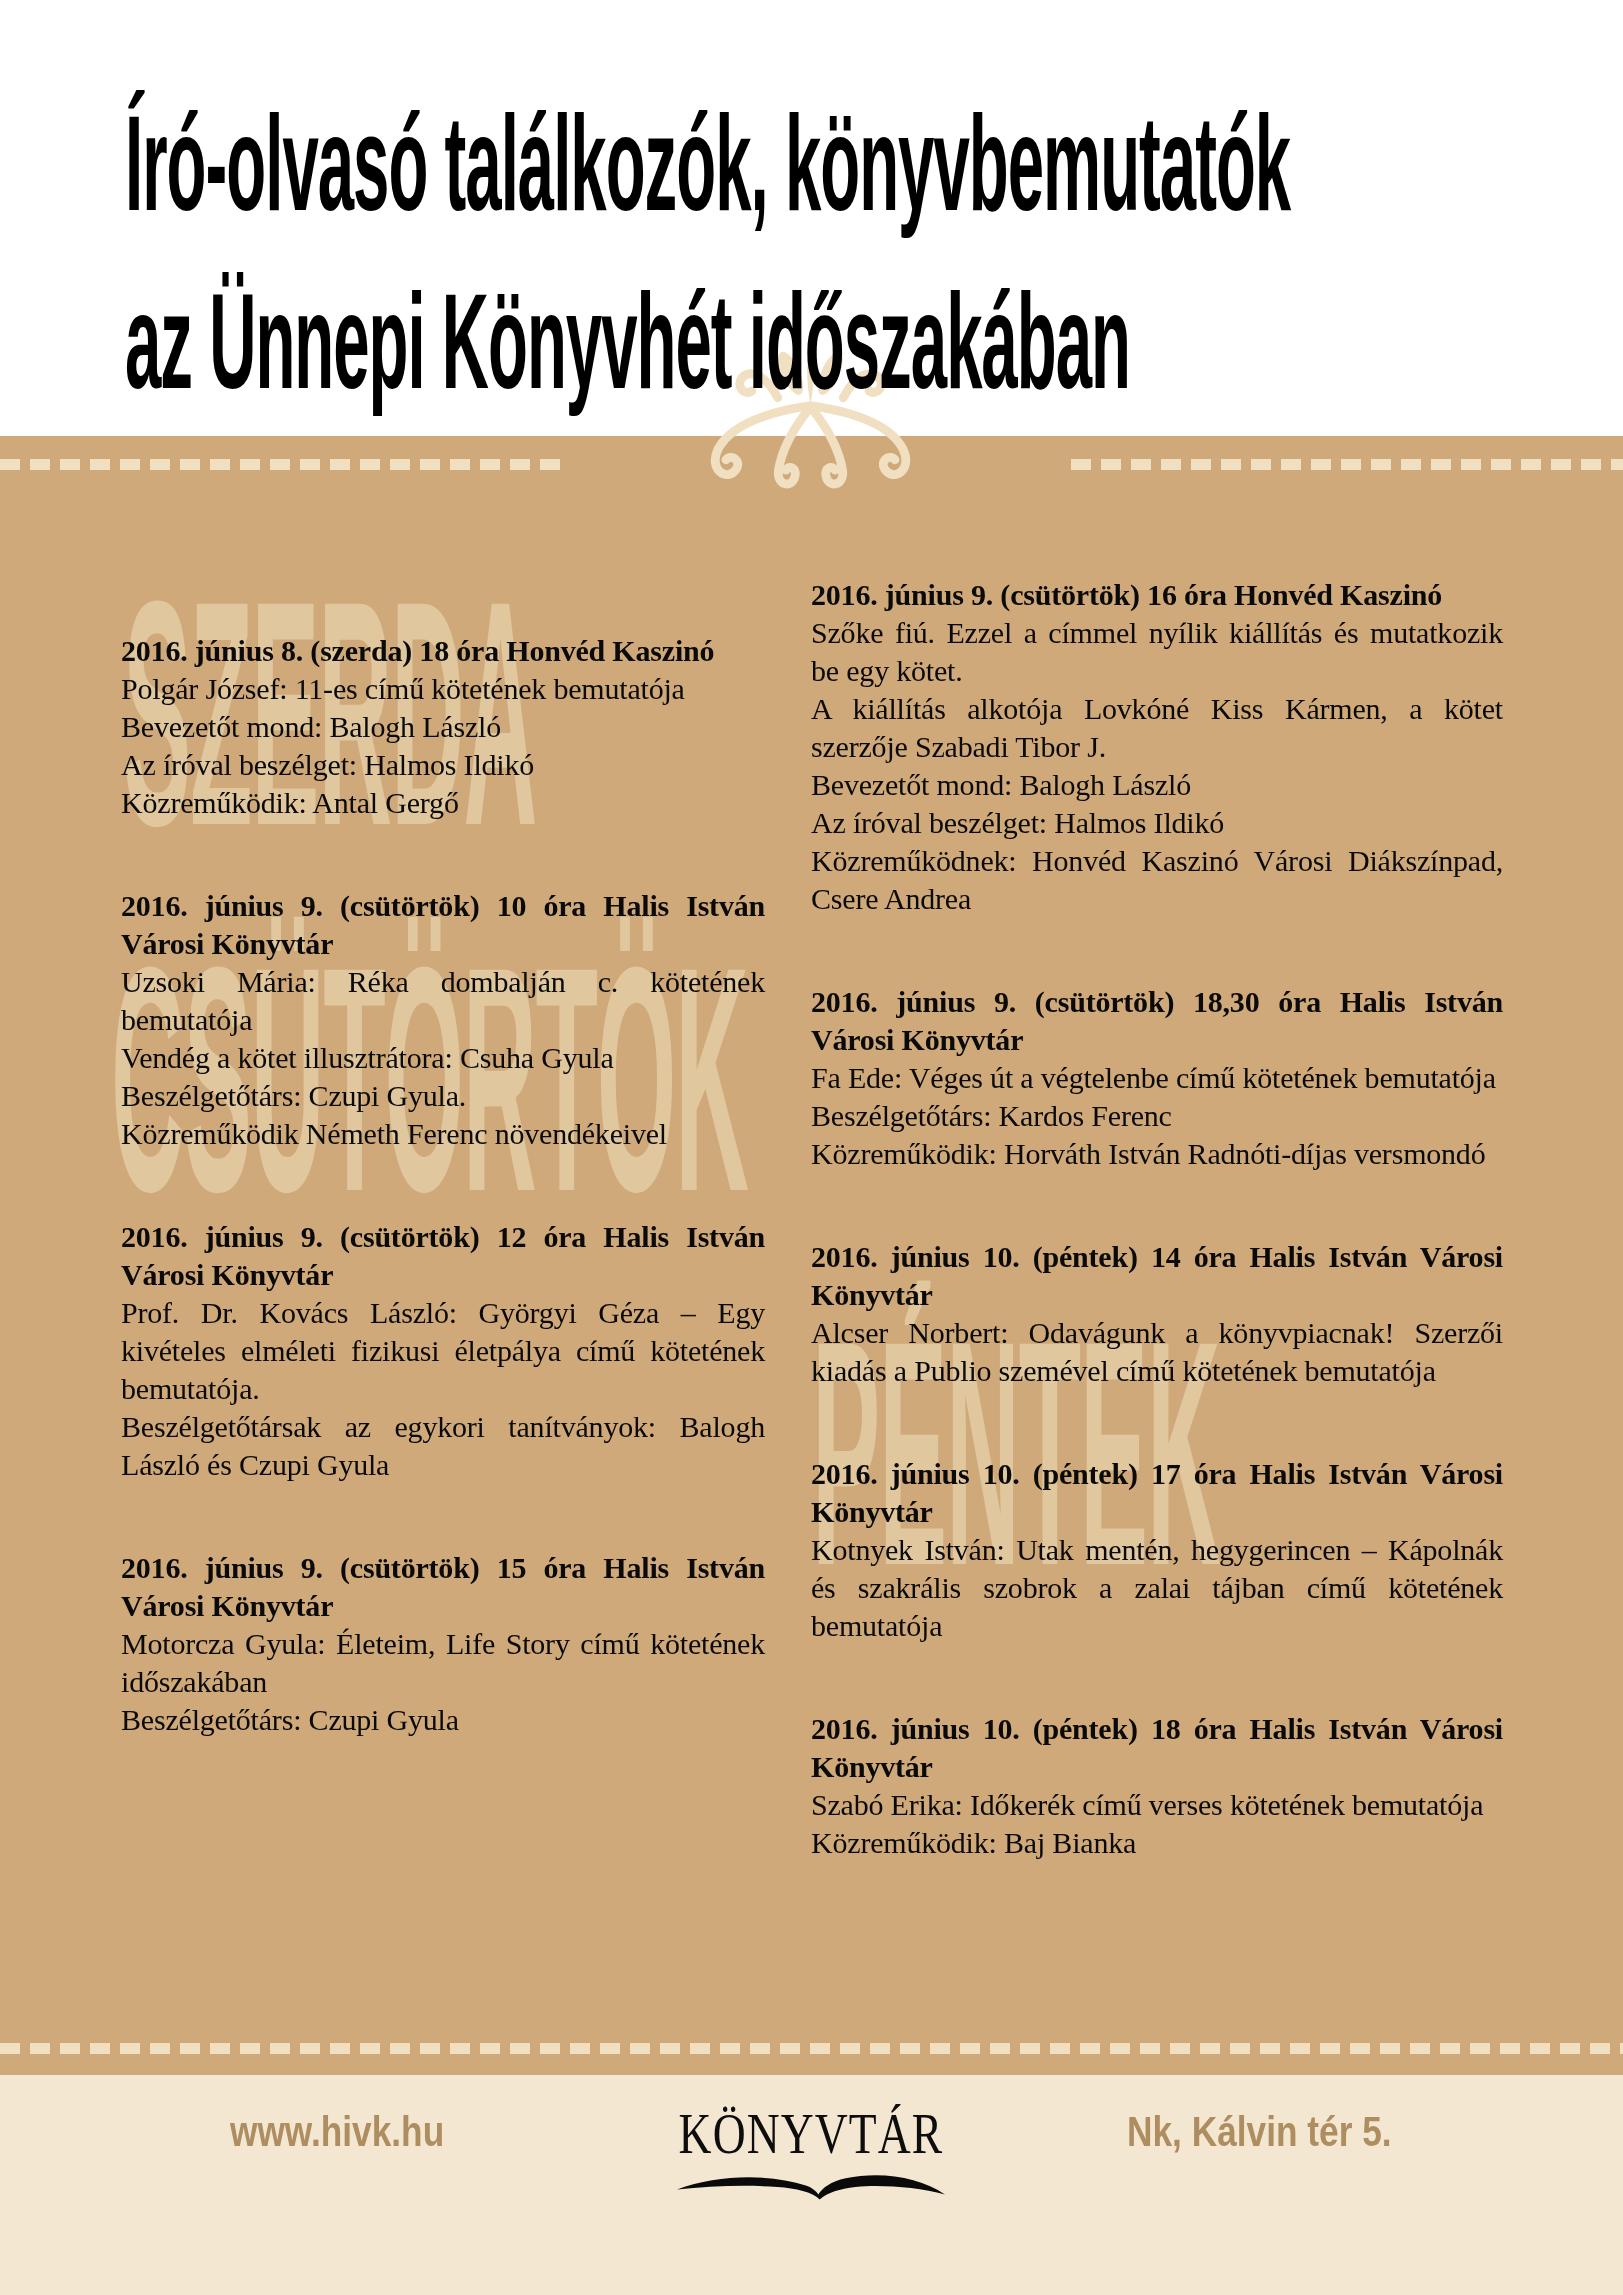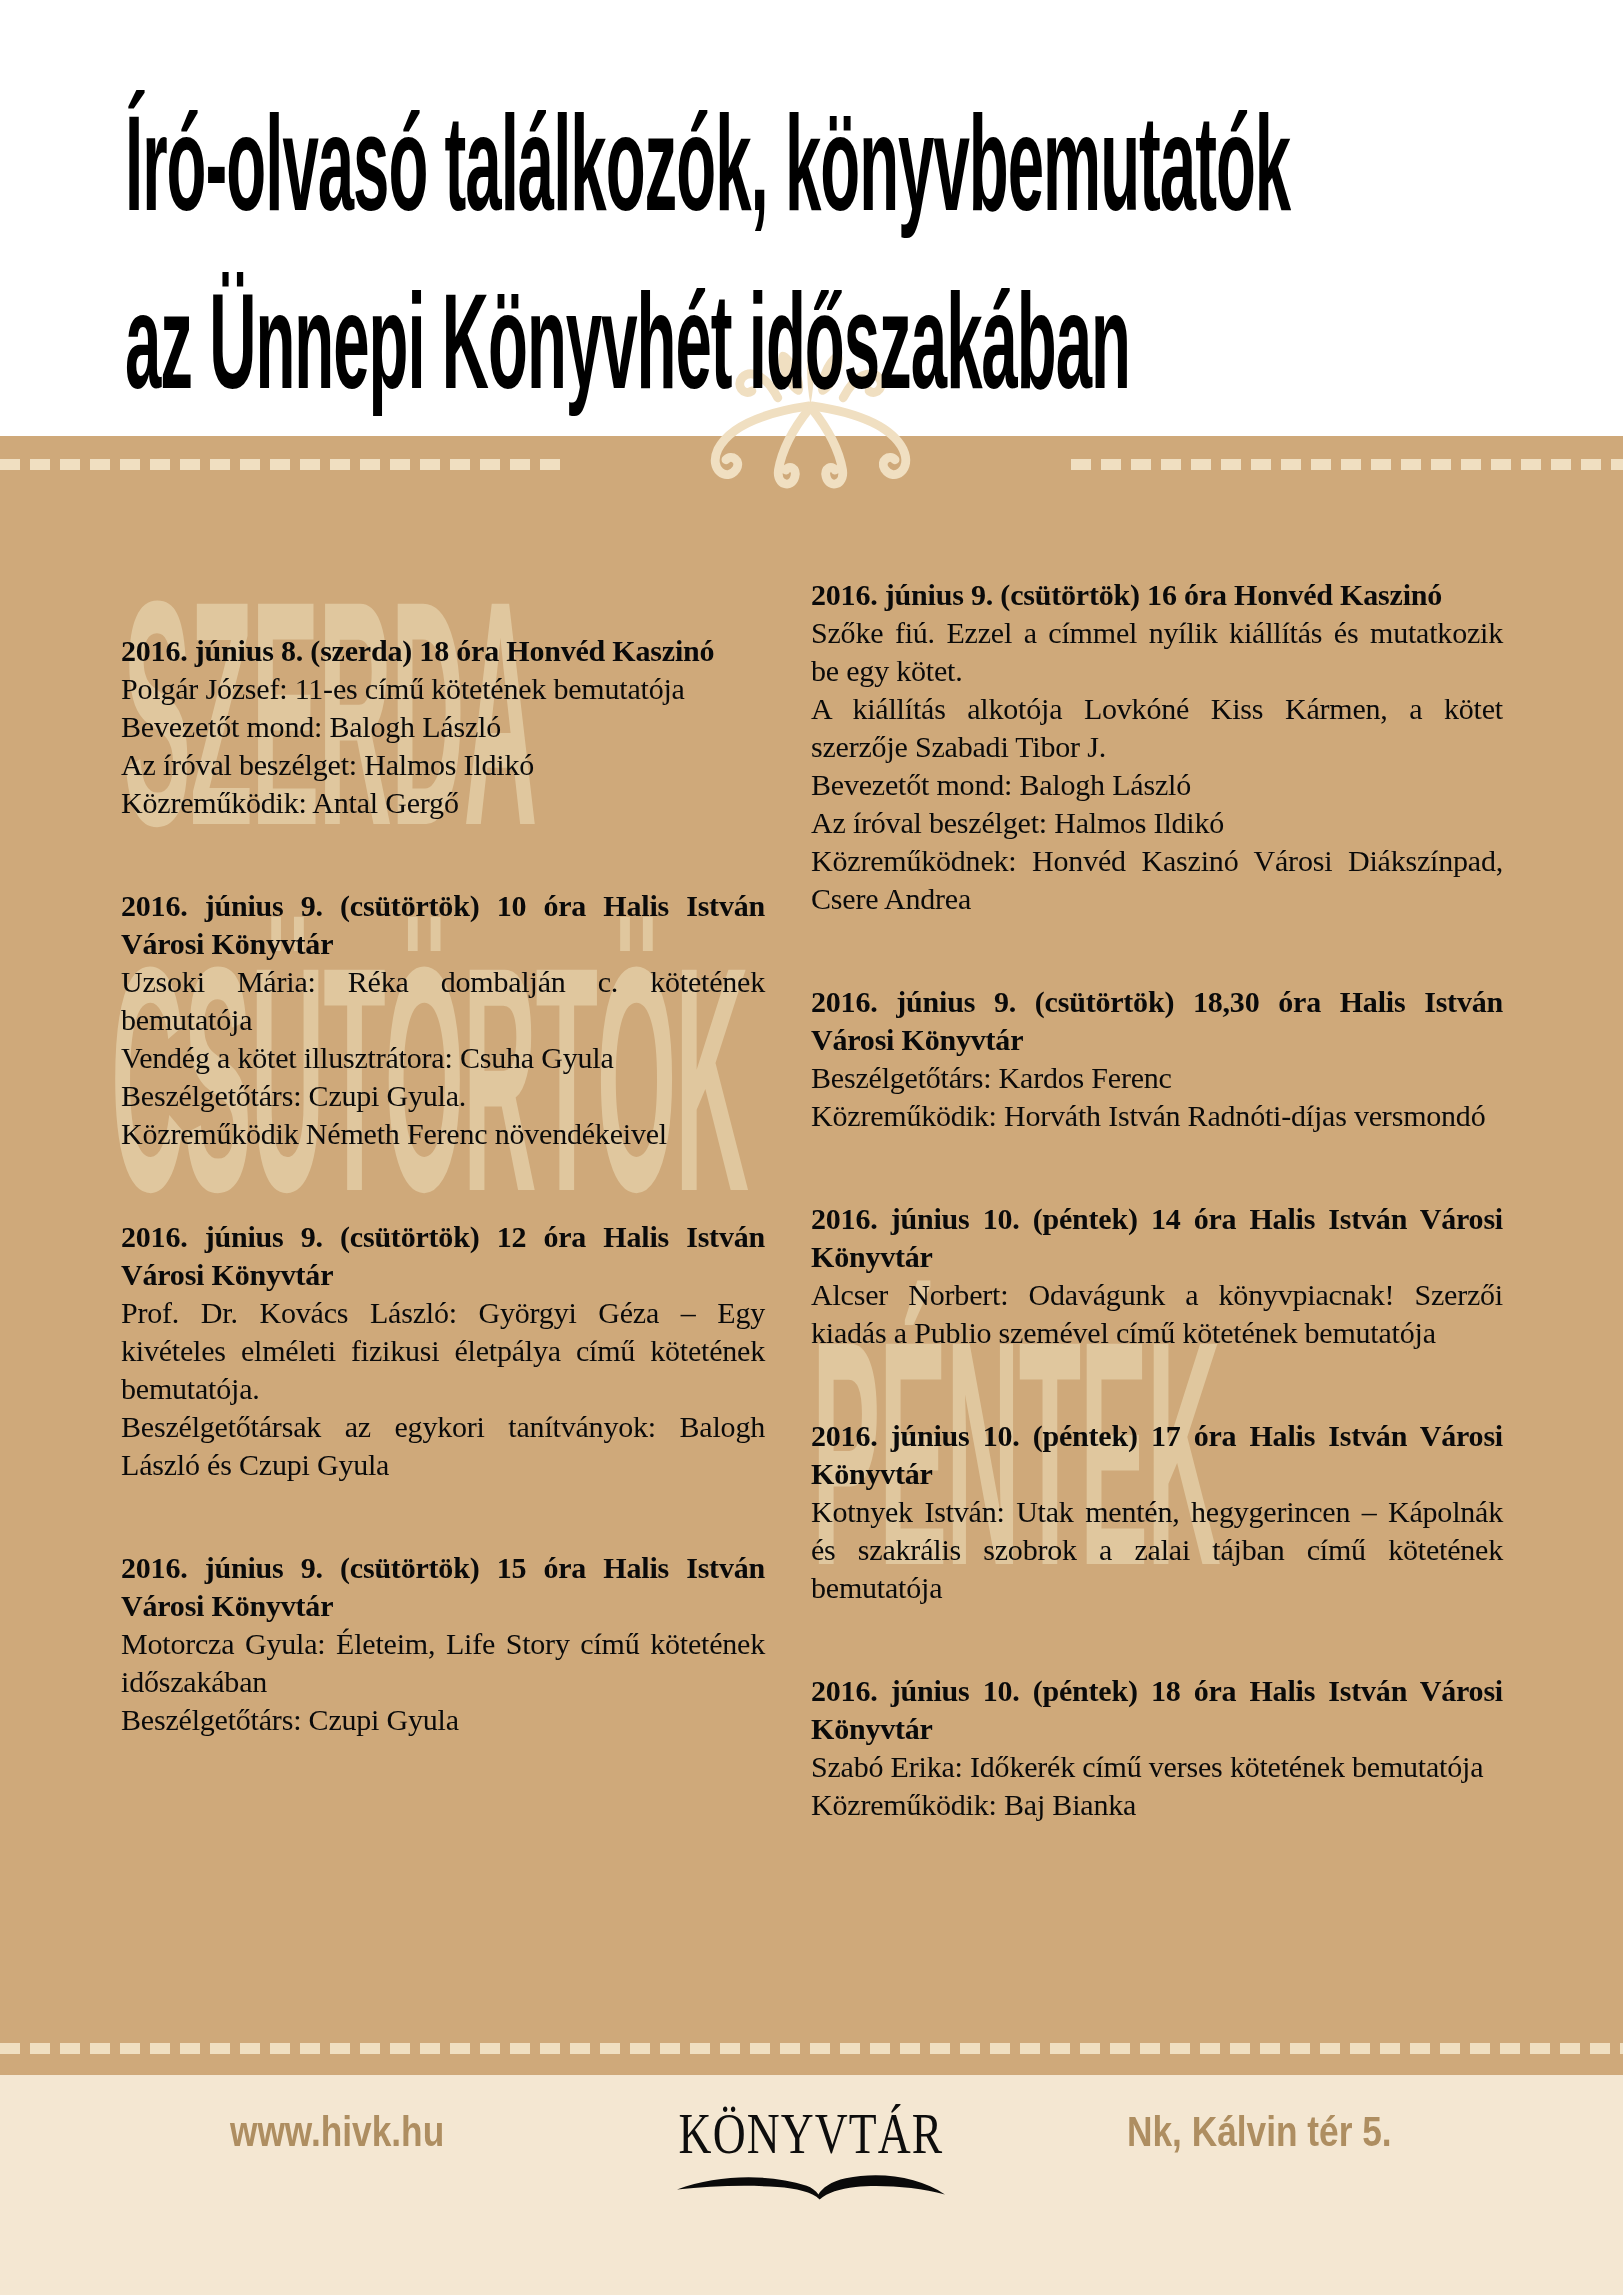--- a/index.html
+++ b/index.html
@@ -156,20 +156,21 @@
         <div class="event">
           <div class="event-head">2016. június 9. (csütörtök) 16 óra Honvéd Kaszinó</div>
           <div class="event-line">Szőke fiú. Ezzel a címmel nyílik kiállítás és mutatkozik be egy kötet.</div>
           <div class="event-line">A kiállítás alkotója Lovkóné Kiss Kármen, a kötet szerzője Szabadi Tibor J.</div>
           <div class="event-line">Bevezetőt mond: Balogh László</div>
           <div class="event-line">Az íróval beszélget: Halmos Ildikó</div>
           <div class="event-line">Közreműködnek: Honvéd Kaszinó Városi Diákszínpad, Csere Andrea</div>
         </div>
         <div class="event">
           <div class="event-head">2016. június 9. (csütörtök) 18,30 óra Halis István Városi Könyvtár</div>
+          <div class="event-line">Fa Ede: Véges út a végtelenbe című kötetének bemutatója</div>
           <div class="event-line">Beszélgetőtárs: Kardos Ferenc</div>
           <div class="event-line">Közreműködik: Horváth István Radnóti-díjas versmondó</div>
         </div>
         <div class="event">
           <div class="event-head">2016. június 10. (péntek) 14 óra Halis István Városi Könyvtár</div>
           <div class="event-line">Alcser Norbert: Odavágunk a könyvpiacnak! Szerzői kiadás a Publio szemével című kötetének bemutatója</div>
         </div>
         <div class="event">
           <div class="event-head">2016. június 10. (péntek) 17 óra Halis István Városi Könyvtár</div>
           <div class="event-line">Kotnyek István: Utak mentén, hegygerincen – Kápolnák és szakrális szobrok a zalai tájban című kötetének bemutatója</div>

